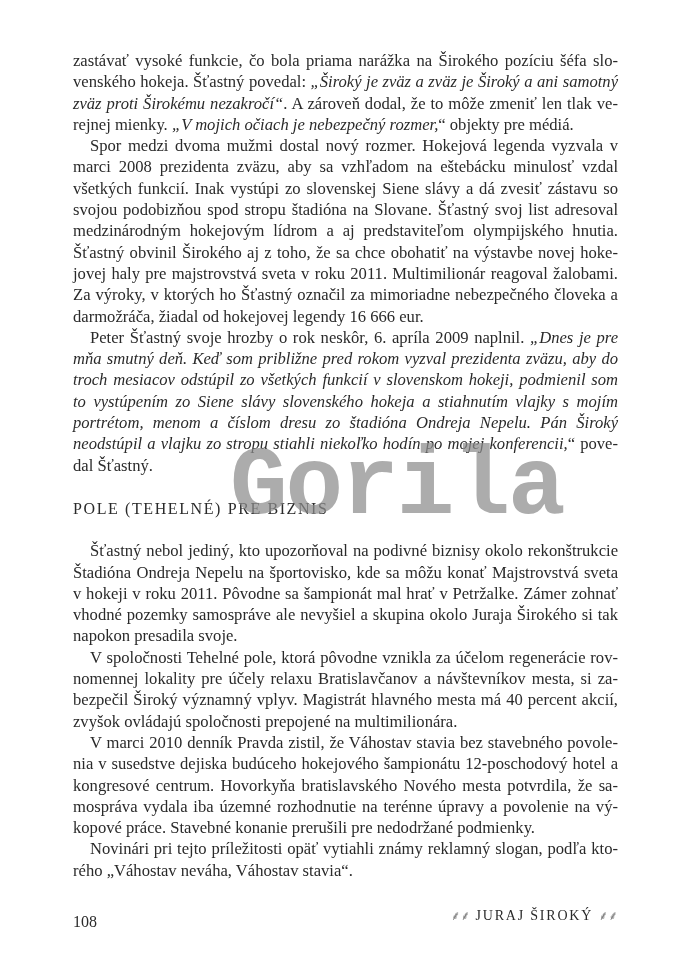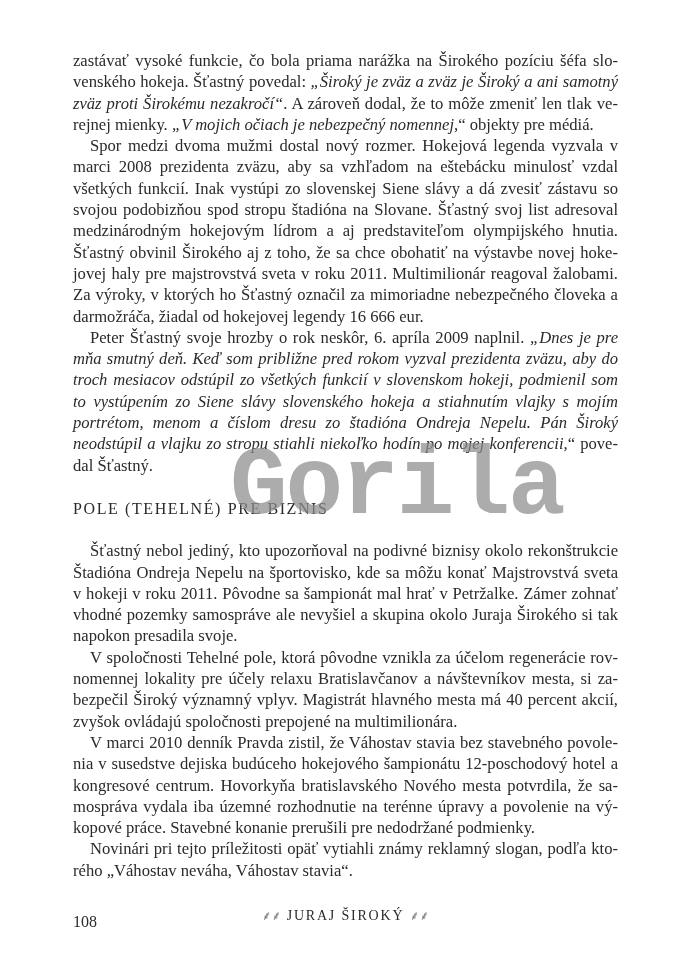--- a/index.html
+++ b/index.html
@@ -29,31 +29,31 @@
     font-size: 96px; line-height: 96px; letter-spacing: -2px;
     color: rgba(140,140,140,0.72);
     pointer-events: none;
   }
   .footer {
     position: absolute; left: 73px; top: 905px; width: 545px; height: 24px;
     font-family: "Liberation Serif", serif; font-size: 16px; color: #2a2a2a;
   }
   .page-number { position: absolute; left: 0; top: 8px; }
   .running-title {
-    position: absolute; left: 0; right: 0; top: 1px; text-align: center;
+    position: absolute; left: 0; right: 0; top: 1px; text-align: right;
     font-size: 14px; letter-spacing: 1.8px;
   }
   .orn { color: #777; font-size: 13px; letter-spacing: 0; }
 </style>
 </head>
 <body>
 
 <div class="page">
   <div id="before">
-      <p class="noindent"><span>zastávať vysoké funkcie, čo bola priama narážka na Širokého pozíciu šéfa slo­venského hokeja. Šťastný povedal: </span><em>„Široký je zväz a zväz je Široký a ani samotný zväz proti Širokému nezakročí“</em><span>. A zároveň dodal, že to môže zmeniť len tlak ve­rejnej mienky. </span><em>„V mojich očiach je nebezpečný nomennej,</em><span>“ objekty pre médiá.</span></p>
+      <p class="noindent"><span>zastávať vysoké funkcie, čo bola priama narážka na Širokého pozíciu šéfa slo­venského hokeja. Šťastný povedal: </span><em>„Široký je zväz a zväz je Široký a ani samotný zväz proti Širokému nezakročí“</em><span>. A zároveň dodal, že to môže zmeniť len tlak ve­rejnej mienky. </span><em>„V mojich očiach je nebezpečný rozmer,</em><span>“ objekty pre médiá.</span></p>
       <p><span>Spor medzi dvoma mužmi dostal nový rozmer. Hokejová legenda vyzvala v marci 2008 prezidenta zväzu, aby sa vzhľadom na eštebácku minulosť vzdal všetkých funkcií. Inak vystúpi zo slovenskej Siene slávy a dá zvesiť zástavu so svojou podobizňou spod stropu štadióna na Slovane. Šťastný svoj list adresoval medzinárodným hokejovým lídrom a aj predstaviteľom olympijského hnutia. Šťastný obvinil Širokého aj z toho, že sa chce obohatiť na výstavbe novej hoke­jovej haly pre majstrovstvá sveta v roku 2011. Multimilionár reagoval žalobami. Za výroky, v ktorých ho Šťastný označil za mimoriadne nebezpečného človeka a darmožráča, žiadal od hokejovej legendy 16 666 eur.</span></p>
       <p><span>Peter Šťastný svoje hrozby o rok neskôr, 6. apríla 2009 naplnil. </span><em>„Dnes je pre mňa smutný deň. Keď som približne pred rokom vyzval prezidenta zväzu, aby do troch mesiacov odstúpil zo všetkých funkcií v slovenskom hokeji, podmienil som to vystúpením zo Siene slávy slovenského hokeja a stiahnutím vlajky s mo­jím portrétom, menom a číslom dresu zo štadióna Ondreja Nepelu. Pán Široký neodstúpil a vlajku zo stropu stiahli niekoľko hodín po mojej konferencii,</em><span>“ pove­dal Šťastný.</span></p>
     </div>
   <div class="heading">POLE (TEHELNÉ) PRE BIZNIS</div>
   <div id="after">
       <p><span>Šťastný nebol jediný, kto upozorňoval na podivné biznisy okolo rekonštrukcie Štadióna Ondreja Nepelu na športovisko, kde sa môžu konať Majstrovstvá sveta v hokeji v roku 2011. Pôvodne sa šampionát mal hrať v Petržalke. Zámer zohnať vhodné pozemky samospráve ale nevyšiel a skupina okolo Juraja Širokého si tak napokon presadila svoje.</span></p>
       <p><span>V spoločnosti Tehelné pole, ktorá pôvodne vznikla za účelom regenerácie rov­nomennej lokality pre účely relaxu Bratislavčanov a návštevníkov mesta, si za­bezpečil Široký významný vplyv. Magistrát hlavného mesta má 40 percent akcií, zvyšok ovládajú spoločnosti prepojené na multimilionára.</span></p>
       <p><span>V marci 2010 denník Pravda zistil, že Váhostav stavia bez stavebného povole­nia v susedstve dejiska budúceho hokejového šampionátu 12-poschodový hotel a kongresové centrum. Hovorkyňa bratislavského Nového mesta potvrdila, že sa­mospráva vydala iba územné rozhodnutie na terénne úpravy a povolenie na vý­kopové práce. Stavebné konanie prerušili pre nedodržané podmienky.</span></p>
       <p><span>Novinári pri tejto príležitosti opäť vytiahli známy reklamný slogan, podľa kto­rého „Váhostav neváha, Váhostav stavia“.</span></p>
     </div>

